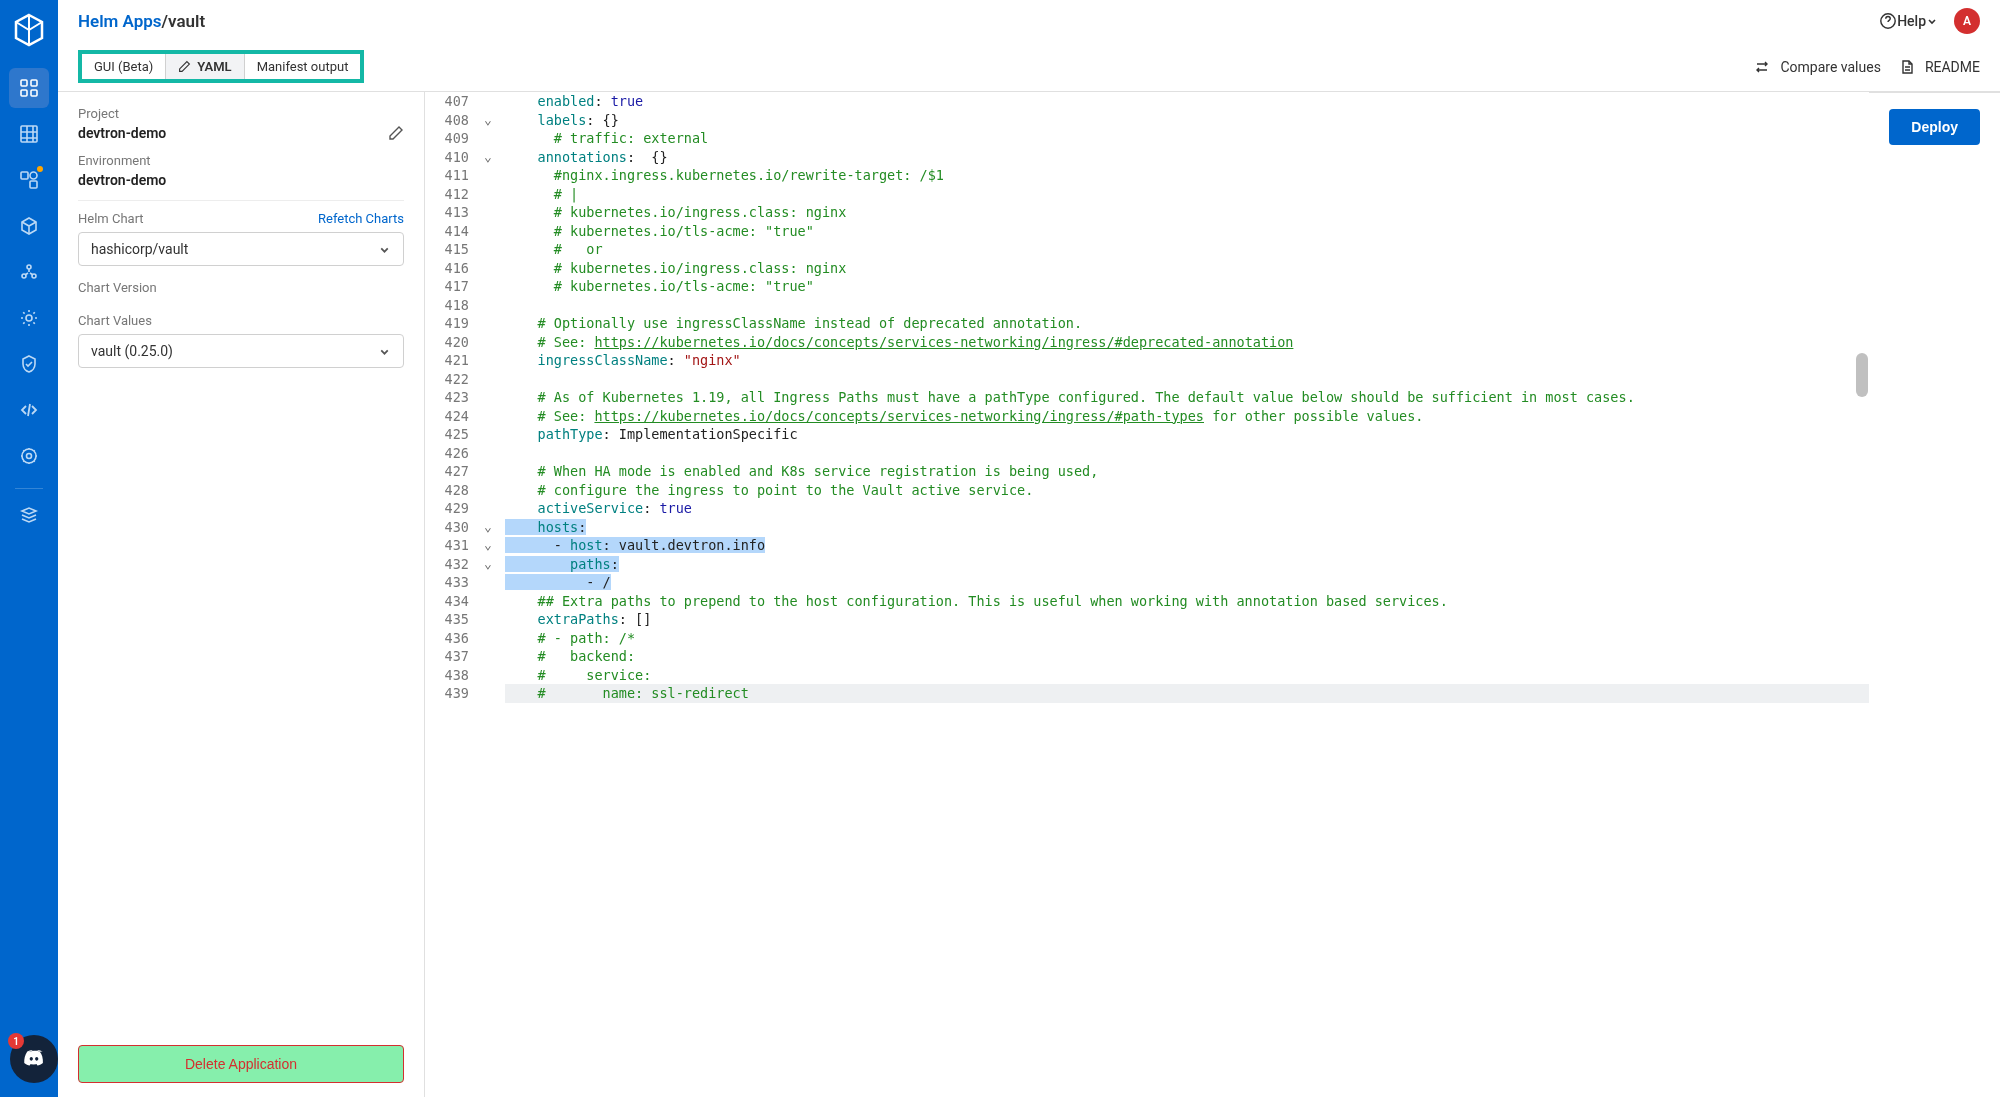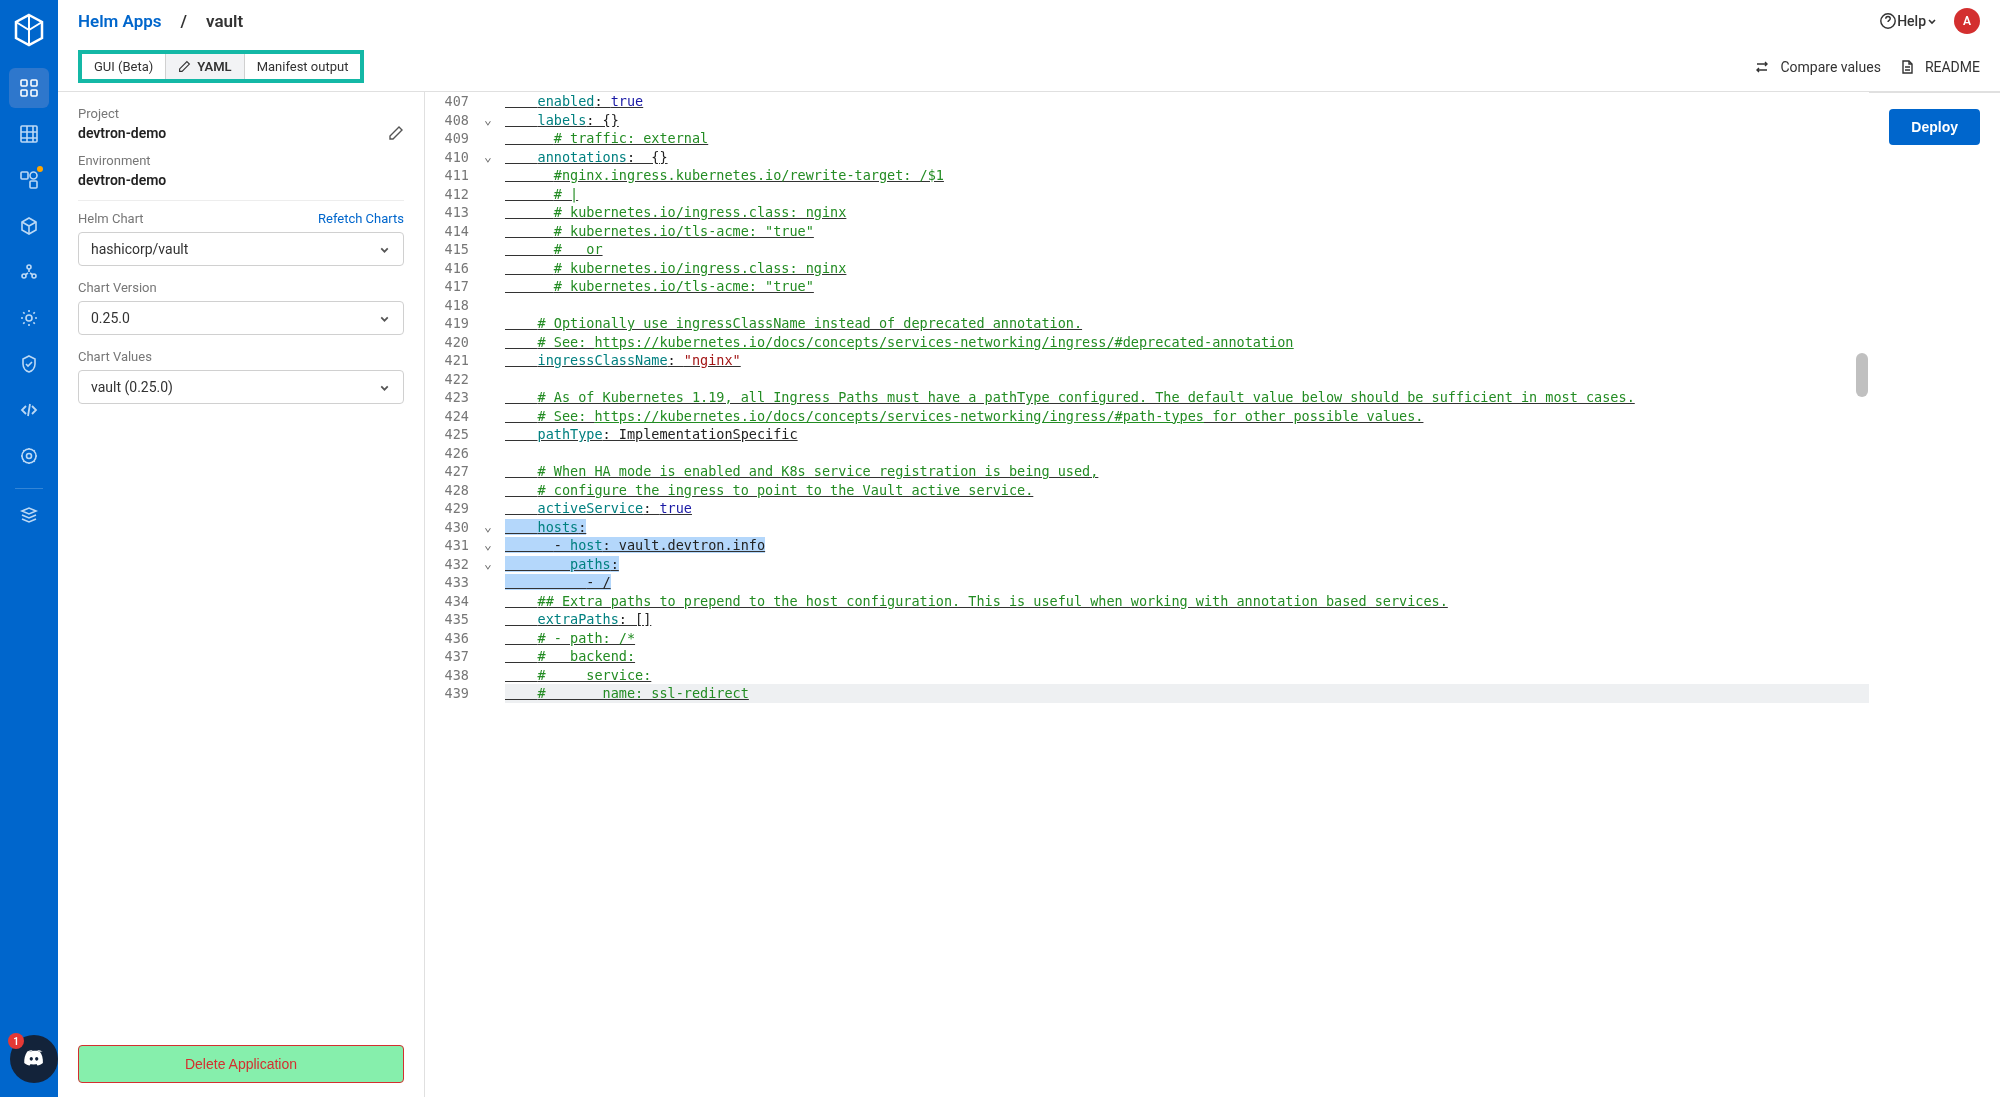--- a/index.html
+++ b/index.html
@@ -12,21 +12,21 @@
 .sidebar-item { width: 40px; height: 40px; display: flex; align-items: center; justify-content: center; margin-bottom: 6px; border-radius: 6px; cursor: pointer; position: relative; }
 .sidebar-item.active { background: #2e77cc; }
 .sidebar-item svg { width: 20px; height: 20px; }
 .sidebar-item .badge-dot { position: absolute; top: 6px; right: 6px; width: 6px; height: 6px; background: #ffa500; border-radius: 50%; }
 .discord-btn { position: absolute; bottom: 14px; left: 10px; width: 48px; height: 48px; background: #13233a; border-radius: 50%; display: flex; align-items: center; justify-content: center; cursor: pointer; }
 .discord-badge { position: absolute; top: -2px; left: -2px; background: #e53935; color: #fff; font-size: 10px; width: 16px; height: 16px; border-radius: 50%; display: flex; align-items: center; justify-content: center; font-weight: 600; }
 
 
 .main { flex: 1; display: flex; flex-direction: column; background: #fff; }
 .topbar { height: 42px; display: flex; align-items: center; padding: 0 20px; border-bottom: 1px solid transparent;}
-.breadcrumb { font-size: 17px; font-weight: 600; display: flex; align-items: center; gap: 19px; }
+.breadcrumb { font-size: 17px; font-weight: 600; display: flex; align-items: center; gap: 0; }
 .breadcrumb a { color: #0066cc; text-decoration: none; }
 .breadcrumb .sep { color: #333; }
 .topbar-right { margin-left: auto; display: flex; align-items: center; gap: 16px; }
 .help-btn { display: flex; align-items: center; gap: 0; cursor: pointer; font-size: 14px; font-weight: 500; color: #333; }
 .avatar { width: 26px; height: 26px; background: #d32f2f; color: #fff; border-radius: 50%; display: flex; align-items: center; justify-content: center; font-size: 12px; font-weight: 600; }
 
 .tabs { display: flex; gap: 24px; padding: 0 20px; border-bottom: 1px solid #e0e0e0; height: 36px; align-items: flex-end;}
 .tab { padding: 8px 0; cursor: pointer; font-size: 14px; color: #555; display: flex; align-items: center; gap: 6px; border-bottom: 2px solid transparent; }
 .tab.active { color: #0066cc; font-weight: 600; border-bottom-color: #0066cc; }
 
@@ -51,21 +51,21 @@
 .select { width: 100%; border: 1px solid #d0d0d0; border-radius: 4px; padding: 8px 12px; font-size: 14px; display: flex; align-items: center; justify-content: space-between; cursor: pointer; background: #fff; margin-top: 6px; }
 .config-spacer { flex: 1; }
 .delete-btn { width: 100%; border: 1px solid #d32f2f; color: #d32f2f; background: #86efac; padding: 10px; border-radius: 4px; font-size: 14px; font-weight: 500; cursor: pointer; display: flex; align-items: center; justify-content: center; }
 
 
 .editor-wrap { flex: 1; display: flex; flex-direction: row; border-left: 1px solid #e0e0e0; overflow: hidden; }
 .editor { flex: 1; display: flex; font-family: "Menlo", "Consolas", monospace; font-size: 13.5px; line-height: 18.5px; overflow: auto; position: relative; }
 .gutter { width: 54px; text-align: right; padding-right: 10px; color: #777; user-select: none; background: #fff; }
 .gutter-line { height: 18.5px; position: relative; }
 .fold-col { width: 18px; background: #fff; }
-.code { flex: 1; white-space: pre; padding-left: 8px; position: relative; text-decoration: underline; }
+.code { flex: 1; white-space: pre; padding-left: 8px; position: relative; }
 .code-line { height: 18.5px; position: relative; }
 .hl-indent { position: absolute; left: -30px; top: 0; height: 100%; width: 30px; background: #b4d7fb; z-index: -1; }
 .line-hl-full { background: #eef0f2; }
 .tok-key { color: #008080; }
 .tok-bool { color: #1a1aa6; }
 .tok-comment { color: #238c23; }
 .tok-url { color: #238c23; text-decoration: underline; }
 .tok-punc { color: #222; }
 .tok-str { color: #a31515; }
 .editor-scrollbar { position: absolute; right: 0; top: 0; width: 14px; height: 100%; }
@@ -239,26 +239,20 @@
           </div>
           <div class="select">
             <span>hashicorp/vault</span>
             <svg width="13" height="13" viewBox="0 0 12 12">
                 <path d="M3 5l3 3 3-3" fill="none" stroke="#555" stroke-width="1.6"></path>
               </svg>
           </div>
 
           <div style="height:14px"></div>
           <div class="field-label">Chart Version</div>
-          <div class="select">
-            <span>0.25.0</span>
-            <svg width="13" height="13" viewBox="0 0 12 12">
-                <path d="M3 5l3 3 3-3" fill="none" stroke="#555" stroke-width="1.6"></path>
-              </svg>
-          </div>
 
           <div style="height:14px"></div>
           <div class="field-label">Chart Values</div>
           <div class="select">
             <span>vault (0.25.0)</span>
             <svg width="13" height="13" viewBox="0 0 12 12">
                 <path d="M3 5l3 3 3-3" fill="none" stroke="#555" stroke-width="1.6"></path>
               </svg>
           </div>
         </div>

